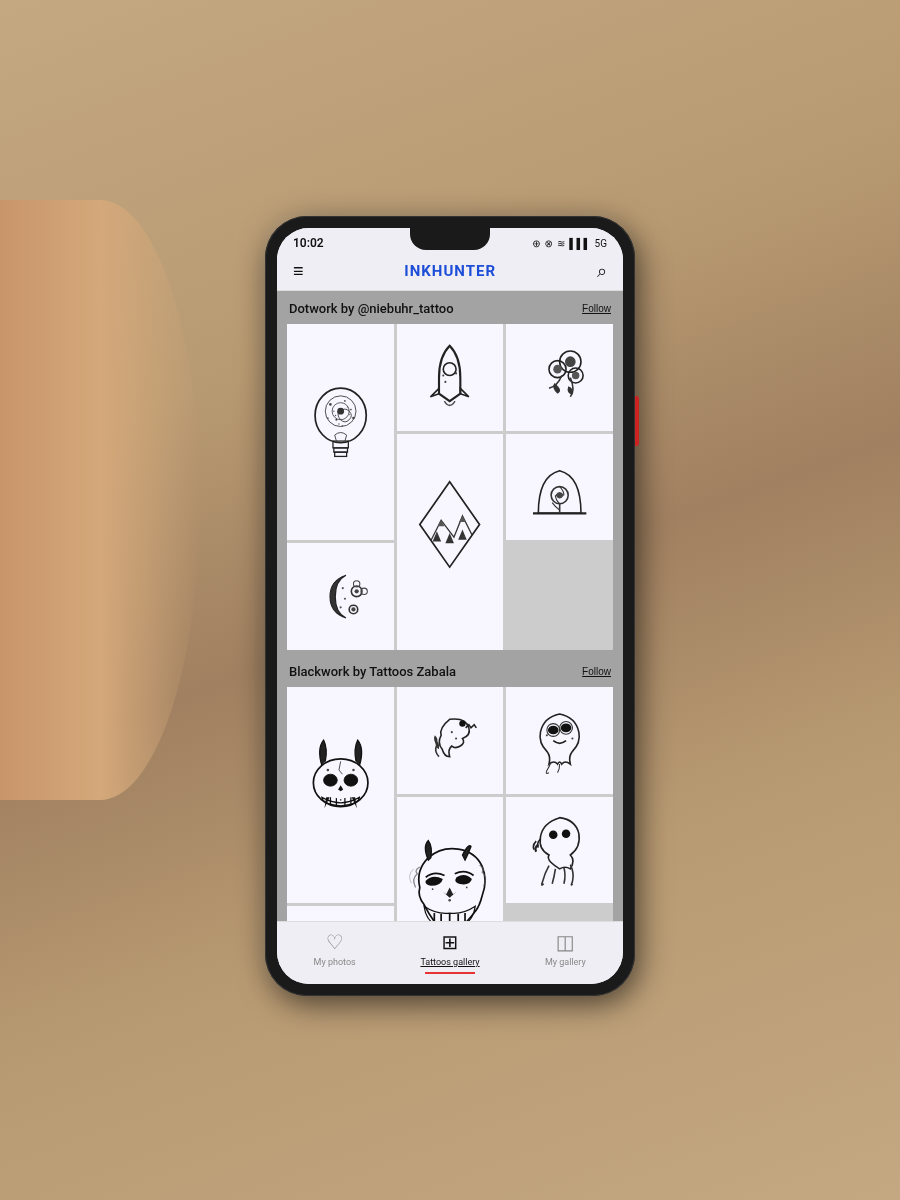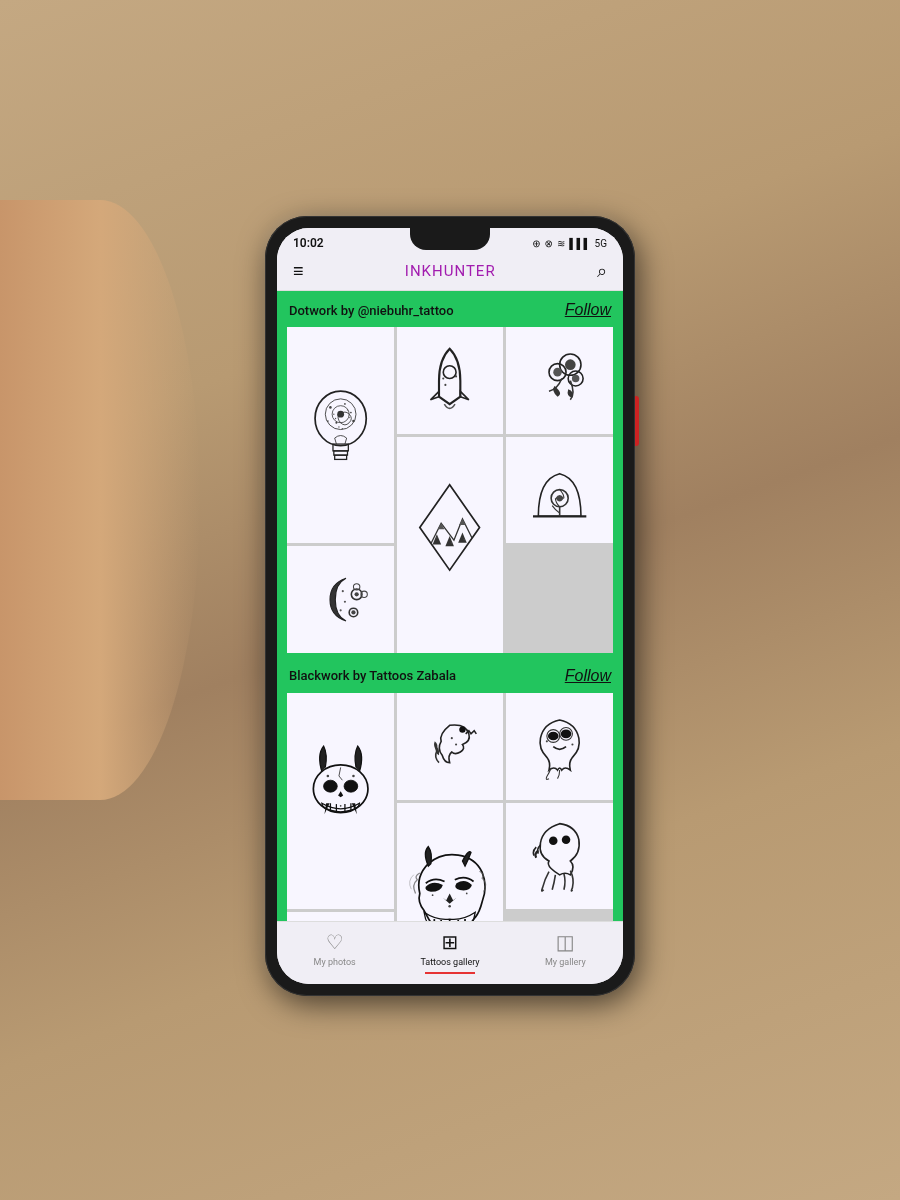--- a/index.html
+++ b/index.html
@@ -115,35 +115,35 @@
       background: #f0eef5;
       padding: 6px 16px 8px;
       display: flex;
       align-items: center;
       justify-content: space-between;
       flex-shrink: 0;
       border-bottom: 1px solid #ddd;
     }
     .header-title {
       font-size: 15px;
-      font-weight: 400;
+      font-weight: 700;
       letter-spacing: 1px;
-      color: #a21caf;
+      color: #1d4ed8;
     }
     .header-icon {
       font-size: 18px;
       color: #111;
       cursor: pointer;
     }
 
     
     .content {
       flex: 1;
       overflow-y: auto;
-      background: #22c55e;
+      background: #a3a3a3;
       padding: 10px 10px 0;
     }
     .content::-webkit-scrollbar { display: none; }
 
     
     .section {
       margin-bottom: 14px;
     }
     .section-header {
       display: flex;
@@ -151,28 +151,27 @@
       align-items: center;
       margin-bottom: 8px;
       padding: 0 2px;
     }
     .section-title {
       font-size: 13px;
       font-weight: 500;
       color: #111;
     }
     .follow-btn {
-      font-size: 16px;
+      font-size: 10px;
       color: #111;
       text-decoration: underline;
       cursor: pointer;
       background: none;
       border: none;
       font-weight: 500;
-      font-style: italic;
     }
 
     
     .gallery-grid {
       display: grid;
       grid-template-columns: 1fr 1fr 1fr;
       gap: 3px;
       background: #ccc;
     }
     .gallery-grid > * {
@@ -220,20 +219,21 @@
     }
     .nav-icon.active {
       color: #111;
     }
     .nav-label {
       font-size: 9px;
       color: #888;
     }
     .nav-label.active {
       color: #111;
+      text-decoration: underline;
     }
     .nav-active-bar {
       height: 2px;
       background: #e63333;
       width: 50px;
       margin-top: 2px;
     }
   </style>
 </head>
 <body>

